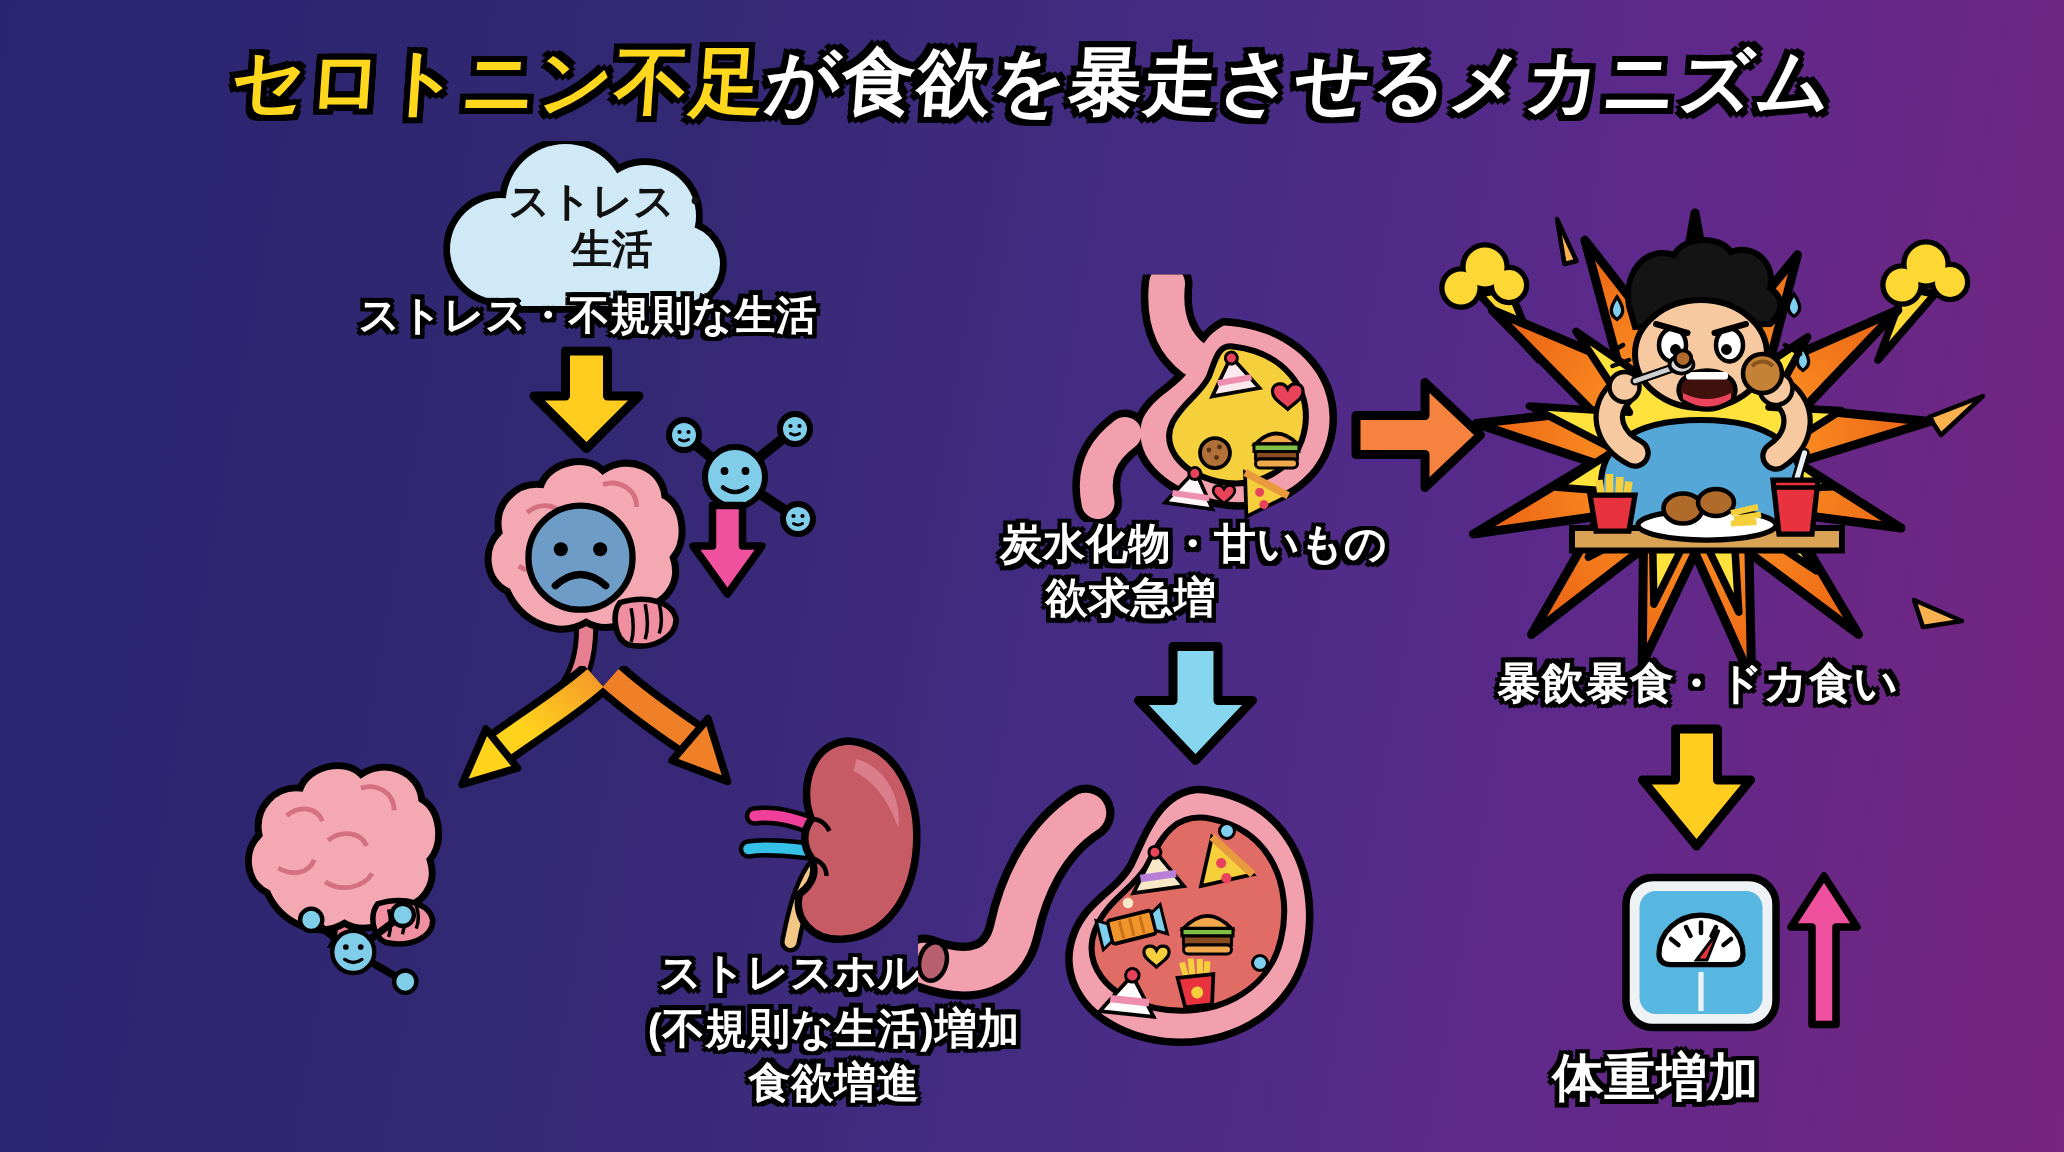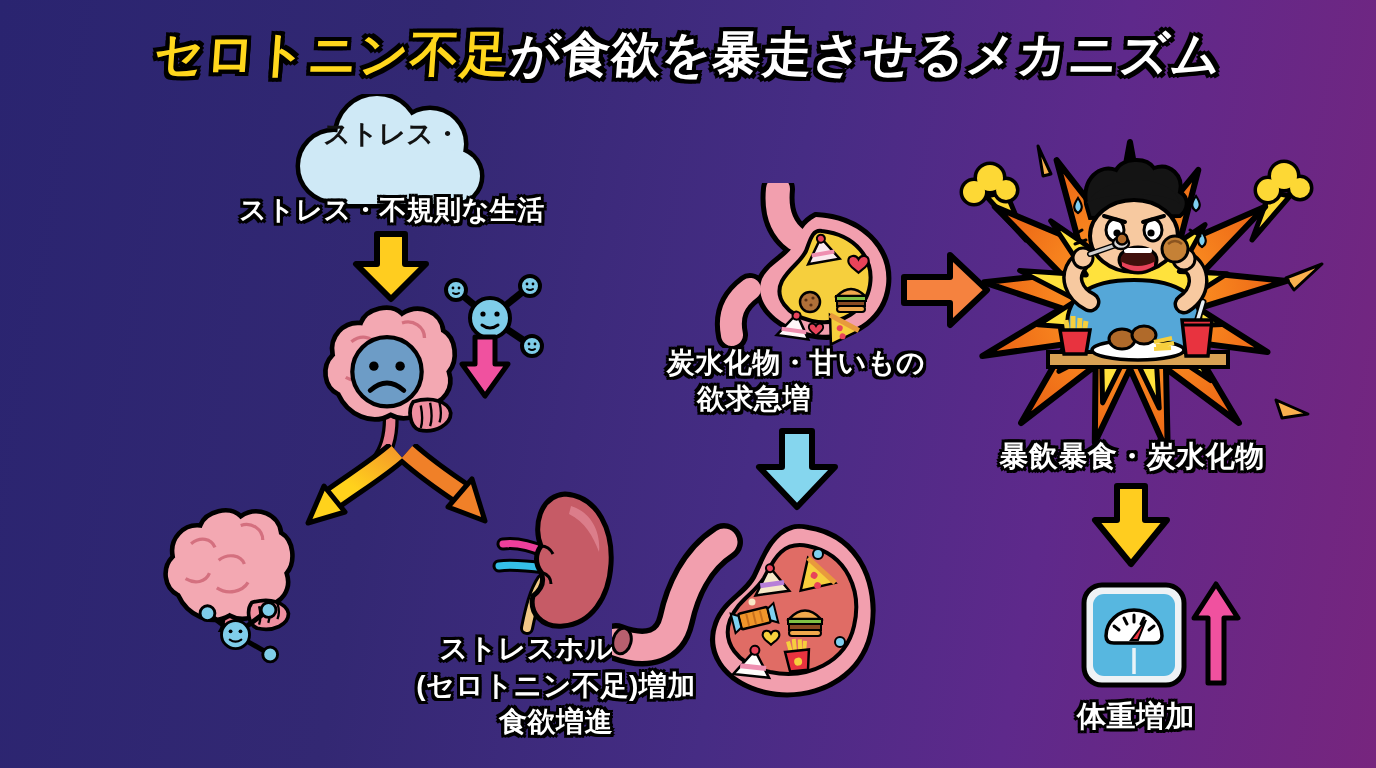--- a/index.html
+++ b/index.html
@@ -49,22 +49,23 @@
       <rect x="40" y="62" width="140" height="48" rx="24"></rect>
     </g>
     <g fill="#cfe9f6">
       <circle cx="52" cy="72" r="34"></circle>
         <circle cx="95" cy="42" r="40"></circle>
       <circle cx="148" cy="50" r="34"></circle>
         <circle cx="172" cy="82" r="26"></circle>
       <rect x="40" y="62" width="140" height="48" rx="24"></rect>
     </g>
   </svg>
-  <div class="cloud-text" style="left:392px;top:118px">
+  <div class="cloud-text" style="left:408px;top:118px">
     <div>ストレス・</div>
+    <div>生活</div>
   </div>
 
   <div class="lbl" style="left:392px;top:195px;font-size:27px">ストレス・不規則な生活</div>
 
   <svg class="abs" style="left:352px;top:231px" width="78" height="72" viewBox="0 0 78 72">
     <polygon points="25,3 53,3 53,33 74,33 39,68 4,33 25,33" fill="#ffcd1f" stroke="#000" stroke-width="6" stroke-linejoin="round"></polygon>
   </svg>
 
   <svg class="abs" style="left:312px;top:292px" width="150" height="182" viewBox="0 0 160 192">
     <path d="M84,134 C84,152 80,168 70,180" fill="none" stroke="#000" stroke-width="17" stroke-linecap="round"></path>
@@ -190,21 +191,21 @@
       <path d="M56,92 C48,104 44,120 40,140" stroke="#f3c887" stroke-width="8"></path>
     </g>
     <path d="M78,6 C112,8 126,44 124,76 C122,110 104,136 76,138 C54,140 42,124 46,108
              C54,102 58,94 54,84 C48,76 48,66 54,58 C46,40 52,8 78,6 Z" fill="#c65b66" stroke="#000" stroke-width="5"></path>
     <path d="M84,18 C104,24 114,44 112,64 C106,48 98,34 82,26 Z" fill="#de8490" opacity="0.85"></path>
     <path d="M54,84 C60,86 64,90 64,96" fill="none" stroke="#000" stroke-width="3"></path>
     <path d="M54,58 C60,58 64,62 66,66" fill="none" stroke="#000" stroke-width="3"></path>
   </svg>
 
   <div class="lbl" style="left:556px;top:633px">ストレスホルモン</div>
-  <div class="lbl" style="left:556px;top:670px">(セロトニン不足)増加</div>
+  <div class="lbl" style="left:556px;top:670px">(不規則な生活)増加</div>
   <div class="lbl" style="left:556px;top:706px">食欲増進</div>
 
   <svg class="abs" style="left:698px;top:183px" width="215" height="165" viewBox="0 0 215 165">
     <g fill="none" stroke="#000" stroke-linecap="round">
       <path d="M80,6 C78,26 82,44 98,56" stroke-width="34"></path>
       <path d="M52,106 C36,118 30,132 34,152" stroke-width="32"></path>
     </g>
     <path d="M118,34 C162,36 192,66 188,102 C184,138 148,158 112,150 C76,142 56,118 64,96
              C72,80 88,76 96,62 C102,50 106,40 118,34 Z" fill="none" stroke="#000" stroke-width="10"></path>
     <g fill="none" stroke="#f29fae" stroke-linecap="round">
@@ -405,21 +406,21 @@
       <path d="M204,204 L222,200 M206,208 L224,205 M204,211 L221,210" stroke="#f6cf3d" stroke-width="4"></path>
       <g>
         <line x1="247" y1="184" x2="253" y2="164" stroke="#000" stroke-width="7" stroke-linecap="round"></line>
         <line x1="247" y1="184" x2="253" y2="164" stroke="#e9eef2" stroke-width="3.5" stroke-linecap="round"></line>
         <path d="M232,182 L262,182 L258,218 L236,218 Z" fill="#e8333f" stroke="#000" stroke-width="3.5"></path>
         <line x1="231" y1="187" x2="263" y2="187" stroke="#000" stroke-width="3"></line>
       </g>
     </g>
   </svg>
 
-  <div class="lbl" style="left:1132px;top:440px;font-size:29px">暴飲暴食・炭水化物</div>
+  <div class="lbl" style="left:1132px;top:440px;font-size:29px">暴飲暴食・ドカ食い</div>
 
   <svg class="abs" style="left:1091px;top:482px" width="80" height="86" viewBox="0 0 80 86">
     <polygon points="26,4 54,4 54,38 76,38 40,82 4,38 26,38" fill="#ffcd1f" stroke="#000" stroke-width="6" stroke-linejoin="round"></polygon>
   </svg>
 
   <svg class="abs" style="left:1081px;top:582px" width="106" height="106" viewBox="0 0 106 106">
     <rect x="3" y="3" width="100" height="100" rx="18" fill="#eef2f5" stroke="#000" stroke-width="5"></rect>
     <rect x="12" y="12" width="82" height="82" rx="11" fill="#57b7e0"></rect>
     <path d="M25,54 A28,26 0 0 1 81,54 Q81,61 73,61 L33,61 Q25,61 25,54 Z" fill="#fff" stroke="#000" stroke-width="3.5"></path>
     <g stroke="#000" stroke-width="3" stroke-linecap="round">
@@ -430,15 +431,15 @@
       <line x1="73" y1="44" x2="68" y2="48"></line>
     </g>
     <polygon points="50,58 57,58 65,38" fill="#e8333f" stroke="#000" stroke-width="2"></polygon>
     <line x1="53" y1="66" x2="53" y2="92" stroke="#e9f3f8" stroke-width="3.5"></line>
   </svg>
 
   <svg class="abs" style="left:1190px;top:580px" width="52" height="108" viewBox="0 0 52 108">
     <polygon points="26,4 48,38 34,38 34,103 18,103 18,38 4,38" fill="#f0519f" stroke="#000" stroke-width="5" stroke-linejoin="round"></polygon>
   </svg>
 
-  <div class="lbl" style="left:1136px;top:700px;font-size:29px">体重増加</div>
+  <div class="lbl" style="left:1104px;top:700px;font-size:34px">体重増加</div>
 
 </div>
 
 </body></html>

